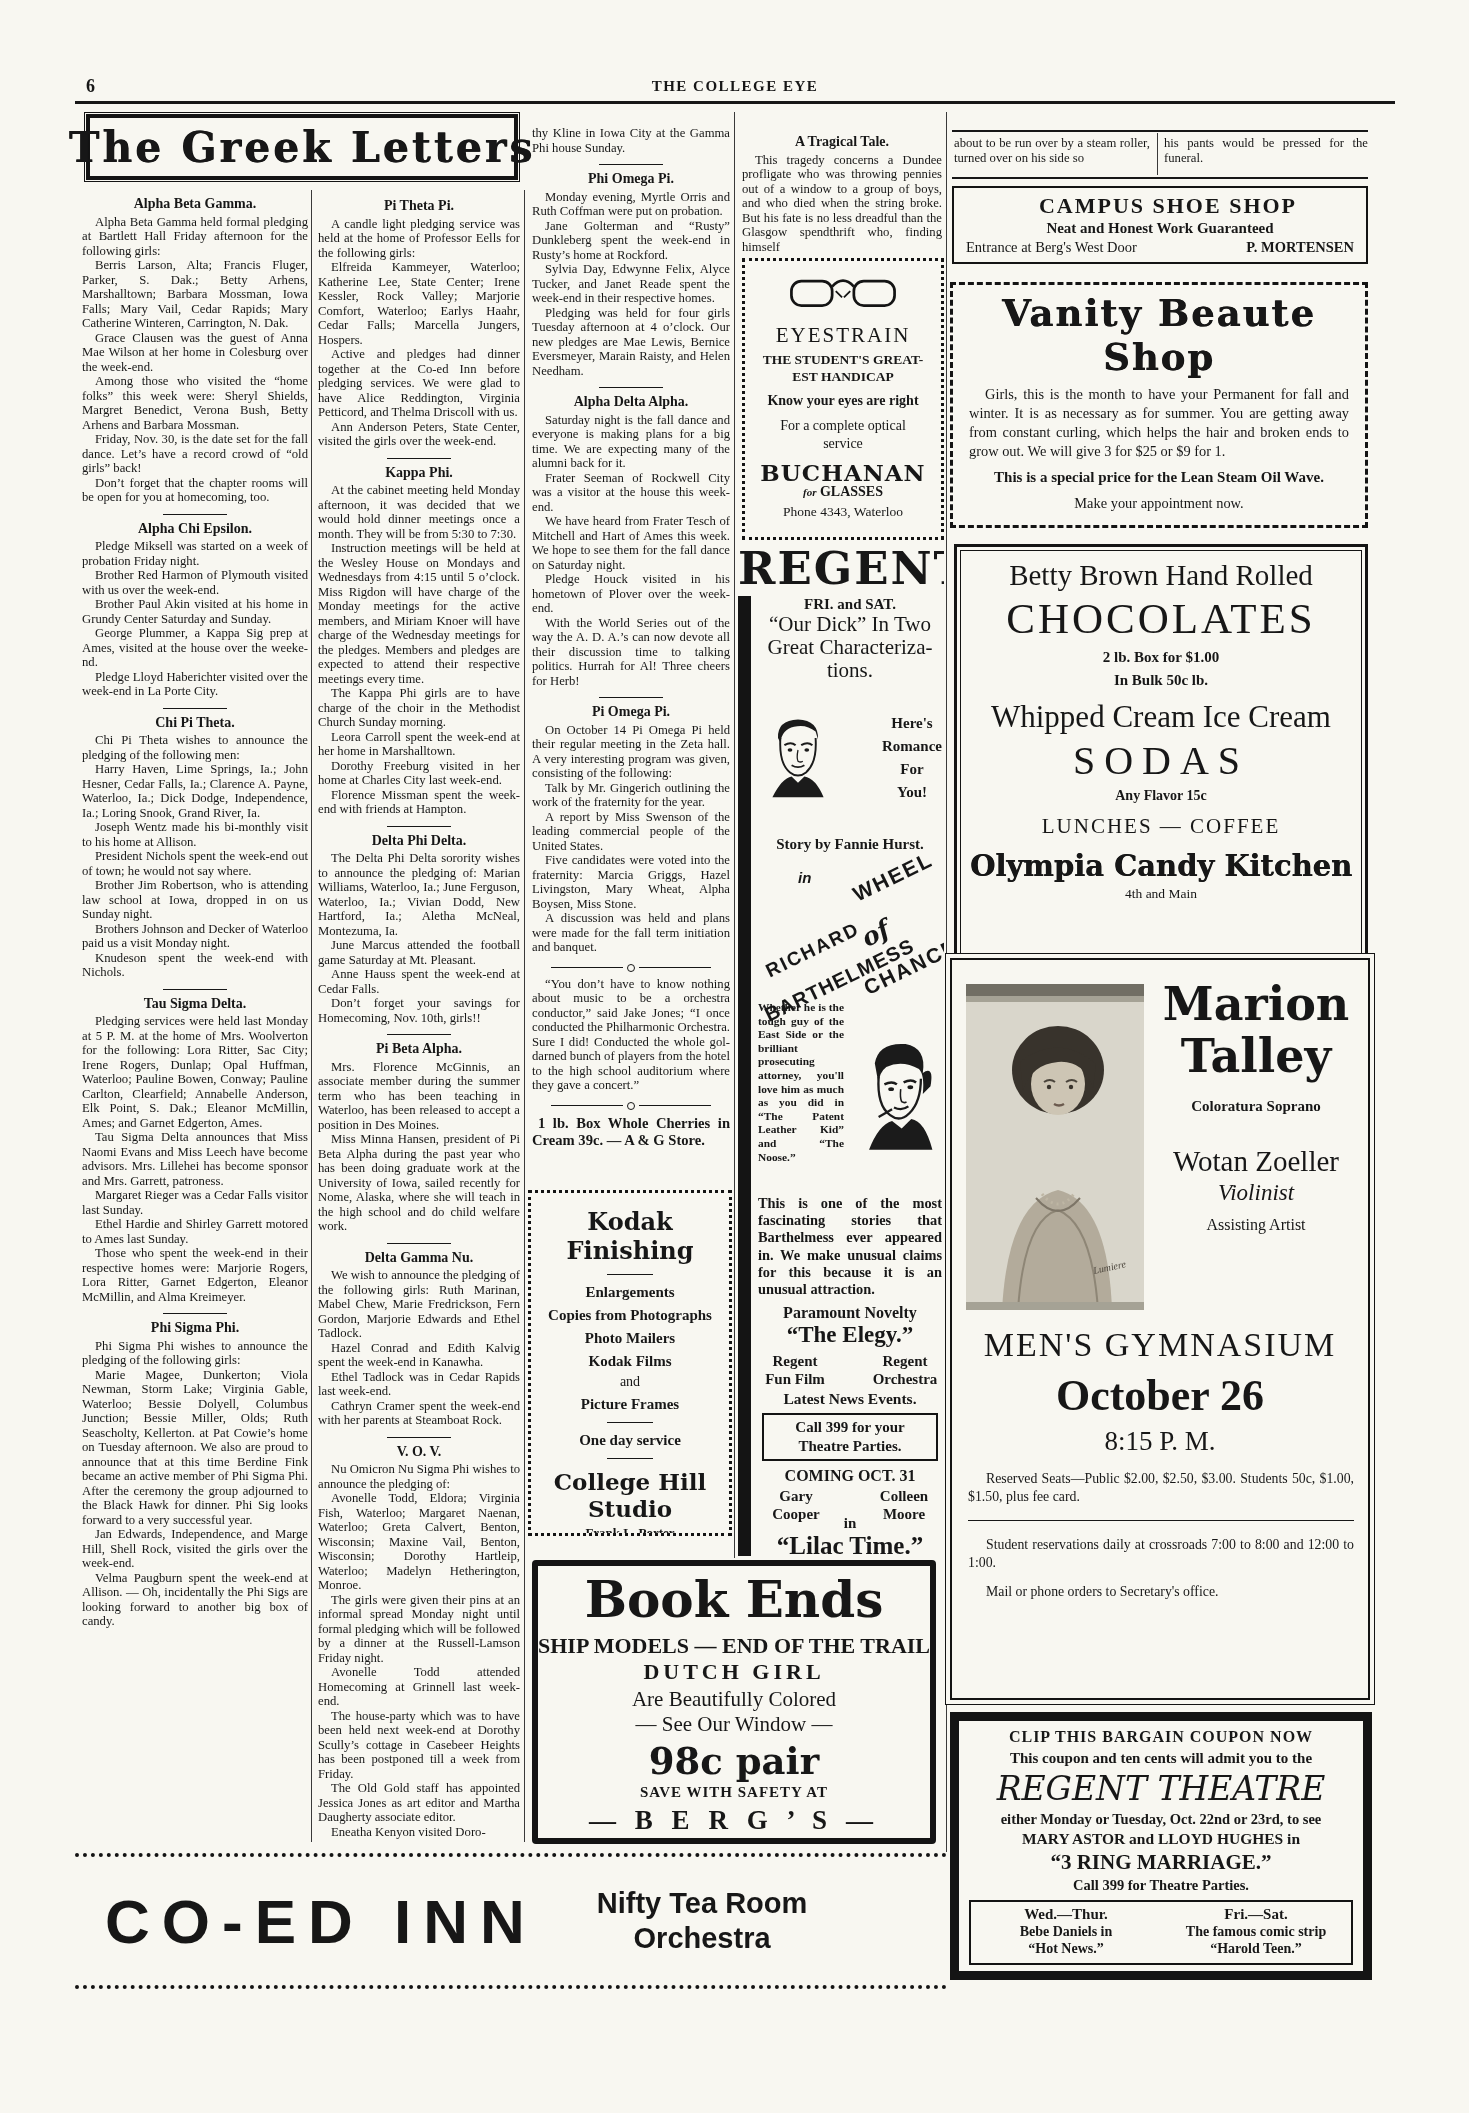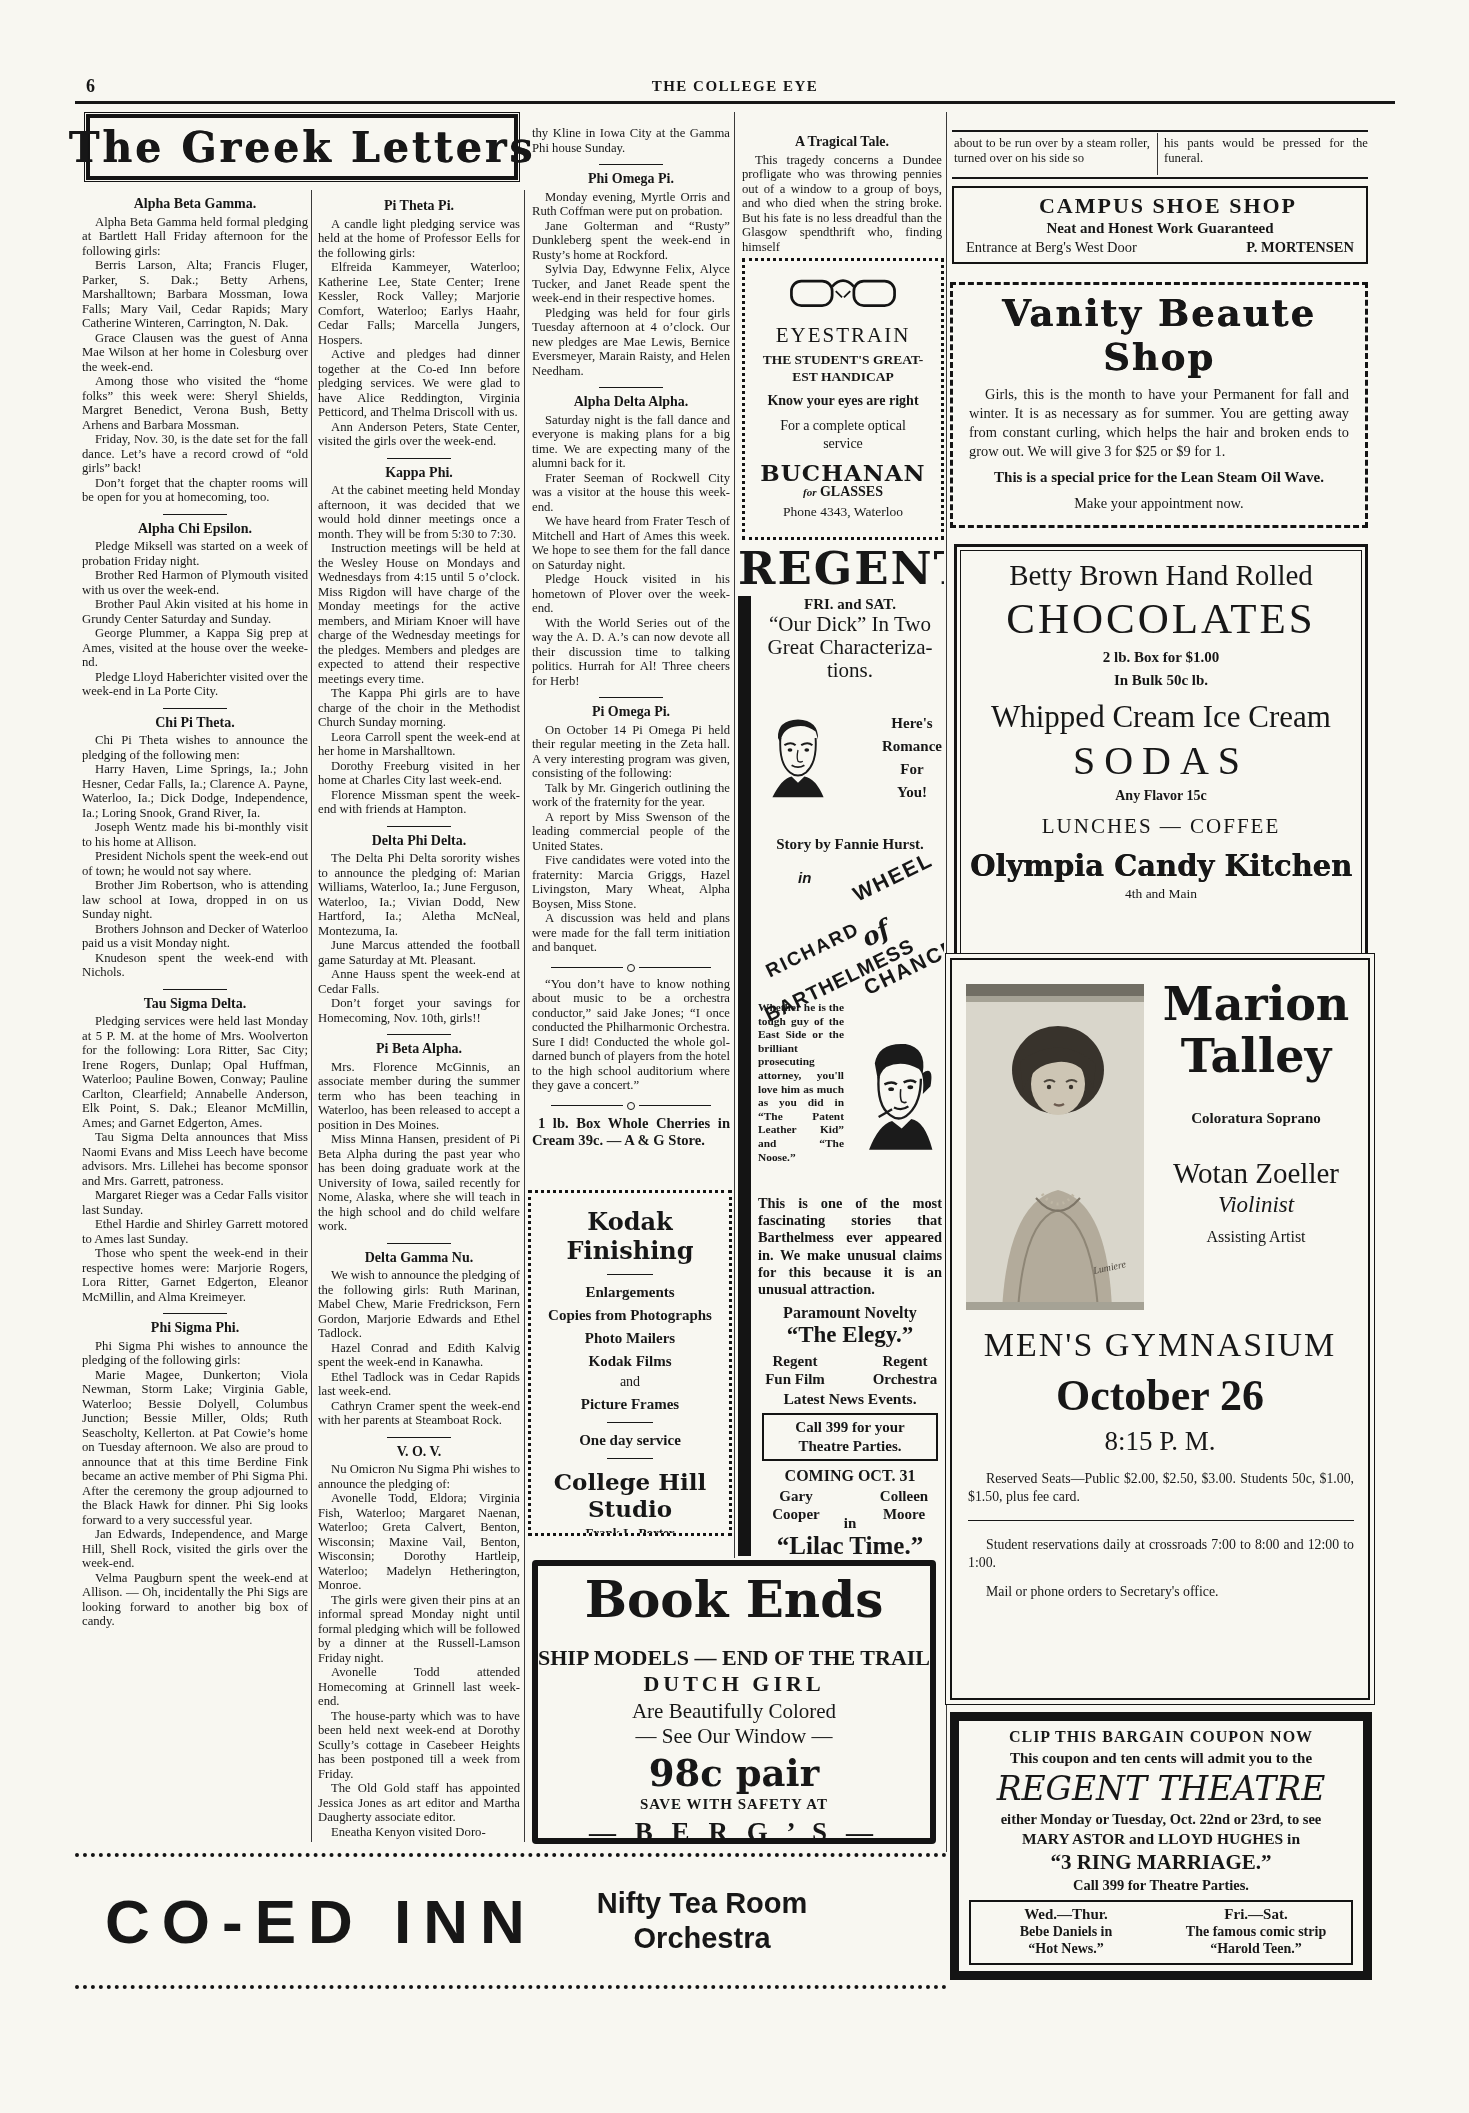--- a/index.html
+++ b/index.html
@@ -60,21 +60,21 @@
   .o7 { font-size: 14px; font-weight: bold; margin-top: 4px; }
   .o8 { font-size: 21px; letter-spacing: 2px; margin-top: 10px; }
   .oname { font-family: "DejaVu Serif", serif; font-weight: 700; font-size: 29px; margin-top: 10px;
     text-shadow: 0.5px 0 #141414; }
   .oaddr { font-size: 13.5px; margin-top: 3px; }
 
   
   .talley { border: 2px solid #141414; box-shadow: 0 0 0 4px #f8f7f1, 0 0 0 5px #141414; overflow: hidden; }
   .t-right { position: absolute; left: 198px; top: 18px; width: 212px; text-align: center; }
   .t-first, .t-last { font-family: "DejaVu Serif", serif; font-weight: 800; font-size: 46px; line-height: 52px; }
-  .t-role { font-size: 15px; font-weight: bold; margin-top: 28px; }
+  .t-role { font-size: 15px; font-weight: bold; margin-top: 16px; }
   .t-z { font-size: 29px; margin-top: 30px; }
   .t-v { font-size: 23px; font-style: italic; margin-top: 2px; }
   .t-a { font-size: 16px; margin-top: 10px; }
   .t-venue { position: absolute; left: 0; top: 366px; width: 100%; text-align: center; font-size: 34px; letter-spacing: 2px; }
   .t-date { position: absolute; left: 0; top: 410px; width: 100%; text-align: center; font-size: 44px; font-weight: bold; }
   .t-time { position: absolute; left: 0; top: 466px; width: 100%; text-align: center; font-size: 27px; }
   .t-seats { position: absolute; left: 16px; top: 510px; width: 386px; font-size: 13.8px; line-height: 18px; text-align: justify; text-indent: 18px; }
   .t-rule { position: absolute; left: 16px; top: 560px; width: 386px; border-top: 1.5px solid #171717; }
   .t-resv { position: absolute; left: 16px; top: 576px; width: 386px; font-size: 13.8px; line-height: 18px; text-align: justify; text-indent: 18px; }
   .t-orders { position: absolute; left: 16px; top: 624px; width: 386px; font-size: 13.8px; text-indent: 18px; }
@@ -140,21 +140,21 @@
   .k-item { font-size: 15px; font-weight: bold; margin-top: 6px; }
   .k-and { font-size: 14px; font-weight: normal; margin-top: 4px; }
   .k-service { font-size: 15px; font-weight: bold; }
   .k-studio { font-family: "DejaVu Serif", serif; font-weight: 800; font-size: 23px; margin-top: 4px; }
   .k-owner { font-size: 13px; font-weight: bold; margin-top: 3px; }
 
   
   .bookends { border: 6px solid #141414; border-radius: 4px; text-align: center; padding-top: 4px;
     background: #f8f7f1; overflow: hidden; }
   .b-title { font-family: "DejaVu Serif", serif; font-weight: 800; font-size: 50px; }
-  .b-l1 { font-size: 22px; font-weight: bold; margin-top: 16px; }
+  .b-l1 { font-size: 22px; font-weight: bold; margin-top: 4px; }
   .b-l2 { font-size: 22px; font-weight: bold; letter-spacing: 4px; }
   .b-l3 { font-size: 21px; margin-top: 2px; }
   .b-l4 { font-size: 21px; }
   .b-price { font-family: "DejaVu Serif", serif; font-weight: 800; font-size: 37px; margin-top: 2px; }
   .b-save { font-size: 15px; font-weight: bold; letter-spacing: 1px; margin-top: 1px; }
   .b-store { font-size: 27px; font-weight: 800; letter-spacing: 6px; margin-top: 4px; }
 
   
   .coed { border-top: 4px dotted #141414; border-bottom: 4px dotted #141414;
     display: flex; align-items: center; overflow: hidden; }

